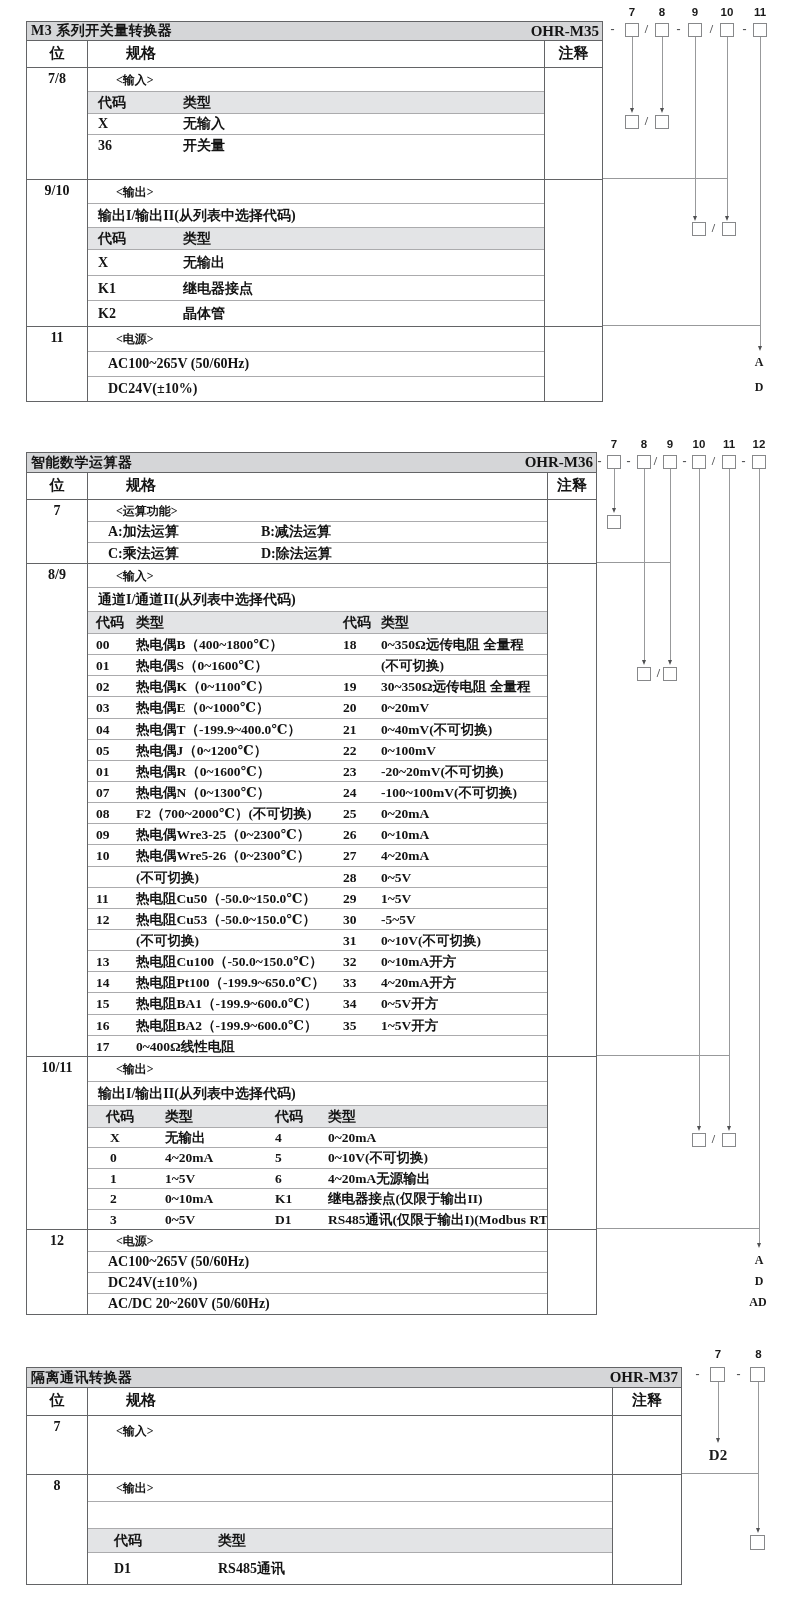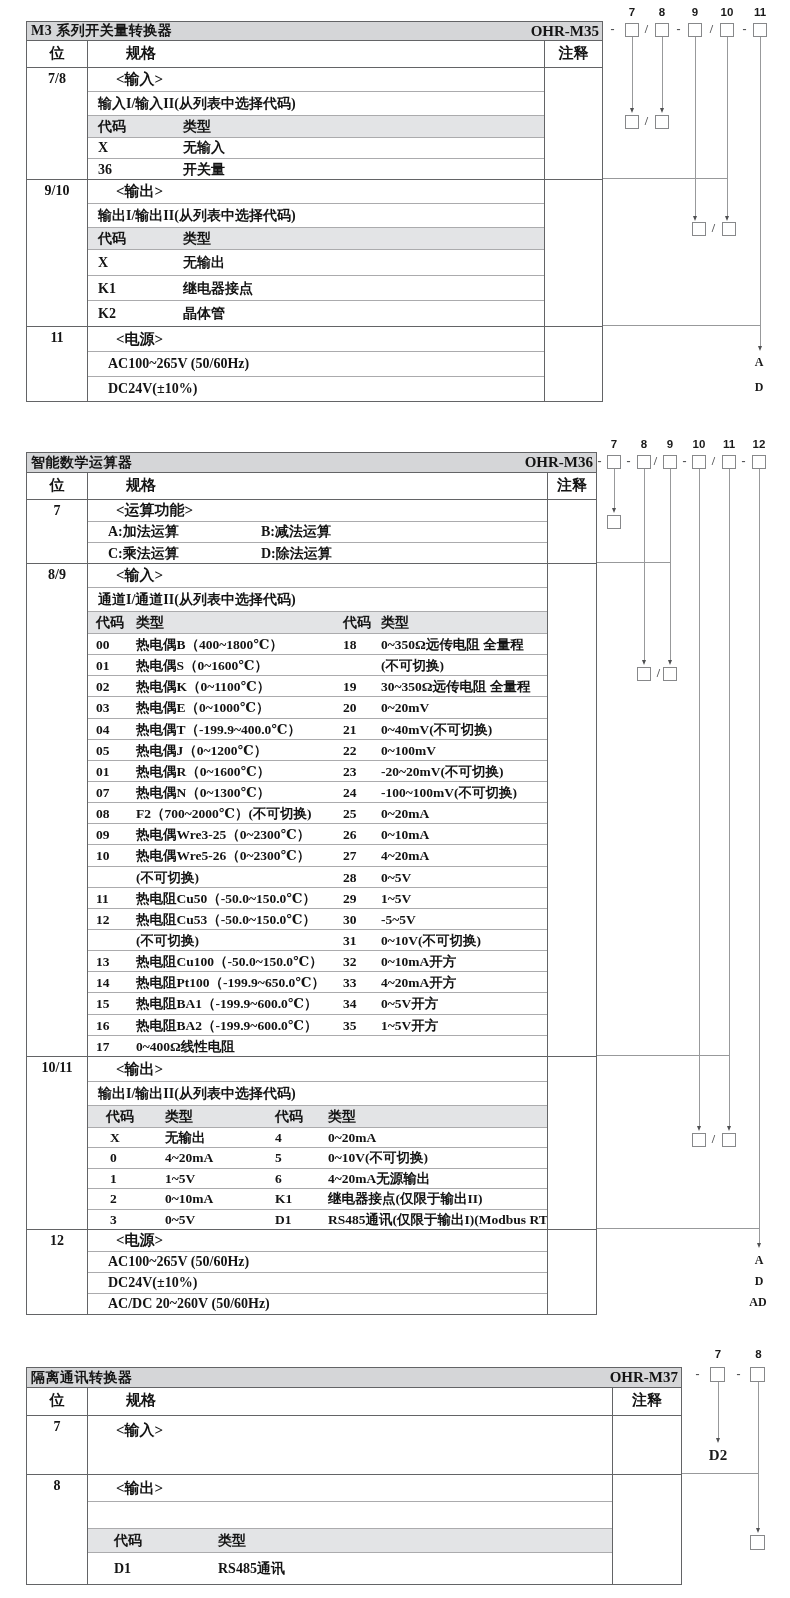--- a/index.html
+++ b/index.html
@@ -17,21 +17,21 @@
   .pos-cell{width:61px;border-right:1px solid #636466;text-align:center;font-weight:bold;
             font-size:14px;padding-top:3px;flex:none;}
   .spec-area{flex:1;min-width:0;}
   .note-cell{border-left:1px solid #636466;flex:none;}
   .hdr{font-weight:bold;font-size:15px;padding-top:3px;}
   .hdr.spec-h{padding-left:38px;}
   .hdr.note-h{text-align:center;}
   .spec-rows .row{border-bottom:1px solid #ababad;font-weight:bold;font-size:14px;}
   .spec-rows .row:last-child{border-bottom:none;}
   .row{height:24px;line-height:23px;white-space:nowrap;overflow:hidden;}
-  .r-label .c0{padding-left:28px;font-size:15px;display:inline-block;}
+  .r-label .c0{padding-left:28px;font-size:12px;display:inline-block;}
   .r-text .c0{padding-left:10px;display:inline-block;}
   .r-codehead{background:#e3e4e6;}
   .r-code,.r-codehead,.r-pair{display:grid;align-items:center;}
   
   .cols-a .r-code,.cols-a .r-codehead{grid-template-columns:85px 1fr;padding-left:10px;}
   .cols-t3 .r-code,.cols-t3 .r-codehead{grid-template-columns:104px 1fr;padding-left:26px;}
   .cols-fn .r-pair{grid-template-columns:117px 1fr;padding-left:20px;gap:36px;}
   .cols-in .r-code,.cols-in .r-codehead{grid-template-columns:40px 207px 38px 1fr;padding-left:8px;}
   .cols-out .r-code,.cols-out .r-codehead{grid-template-columns:59px 110px 53px 1fr;padding-left:18px;}
   .cols-out .r-code .c0{text-indent:4px;}
@@ -83,21 +83,20 @@
     </div>
     <div class="sec thead" style="height:26px;">
       <div class="pos-cell hdr">位</div>
       <div class="spec-area hdr spec-h">规格</div>
       <div class="note-cell hdr note-h" style="width:58px;">注释</div>
     </div>
     <div class="sec" style="height:112px;">
       <div class="pos-cell">7/8</div>
       <div class="spec-area spec-rows cols-a s-a">
           <div class="row r-label"><span class="c0">&lt;输入&gt;</span></div>
-          <div class="row r-text"><span class="c0">输入I/输入II(从列表中选择代码)</span></div>
           <div class="row r-codehead">
             <span class="c0">代码</span>
             <span class="c1">类型</span>
           </div>
           <div class="row r-code">
             <span class="c0">X</span>
             <span class="c1">无输入</span>
           </div>
           <div class="row r-code">
             <span class="c0">36</span>

